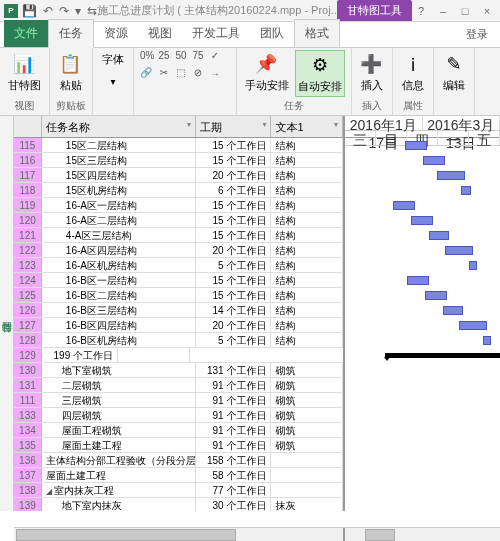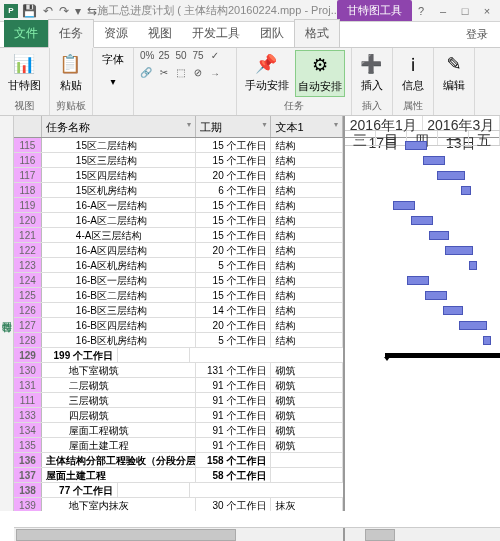--- a/index.html
+++ b/index.html
@@ -37,23 +37,23 @@
 .c0{width:28px;justify-content:center!important;background:#eaeaea}
 .c1{width:155px}
 .c2{width:76px}
 .c3{width:72px}
 .dd{color:#888;font-size:8px}
 .rows{overflow:hidden}
 .row{display:flex;height:15px;border-bottom:1px solid #ddd}
 .row div{border-right:1px solid #ddd;padding:0 4px;font-size:10px;line-height:15px;white-space:nowrap;overflow:hidden}
 .row .c0{background:#f0abfc;text-align:center;color:#666;border-right:1px solid #bbb}
 .row .c2{text-align:right}
-.row.bold div{font-weight:bold}
-.row .ind1{padding-left:27px}
-.row .ind2{padding-left:34px}
+.row.bold div{font-weight:normal}
+.row .ind1{padding-left:20px}
+.row .ind2{padding-left:24px}
 .row .tri{color:#555;font-size:8px;margin-right:2px}
 .gantt{flex:1;position:relative;background:#fff;overflow:hidden}
 .gcol{position:absolute;top:0;bottom:0;border-right:1px solid #eee}
 .bar{position:absolute;height:9px;background:#7b86e0;border:1px solid #4a56b8}
 .sum{position:absolute;height:5px;background:#000}
 .sum:before,.sum:after{content:"";position:absolute;top:4px;border-left:3px solid transparent;border-right:3px solid transparent;border-top:4px solid #000}
 .sum:before{left:-1px}.sum:after{right:-1px}
 .scroll-bot{position:absolute;bottom:0;left:14px;right:0;height:14px;background:#f0f0f0;border-top:1px solid #ccc;display:flex}
 .scroll-bot .s1{width:331px;border-right:2px solid #999;position:relative}
 .scroll-bot .s2{flex:1;position:relative}
@@ -318,20 +318,21 @@
           <div class="c3"></div>
         </div>
         <div class="row bold">
           <div class="c0">137</div>
           <div class="c1 ">屋面土建工程</div>
           <div class="c2">58 个工作日</div>
           <div class="c3"></div>
         </div>
         <div class="row bold">
           <div class="c0">138</div>
+          <div class="c1 "><span class="tri">◢</span>室内抹灰工程</div>
           <div class="c2">77 个工作日</div>
           <div class="c3"></div>
         </div>
         <div class="row">
           <div class="c0">139</div>
           <div class="c1 ind1">地下室内抹灰</div>
           <div class="c2">30 个工作日</div>
           <div class="c3">抹灰</div>
         </div>
       </div>

